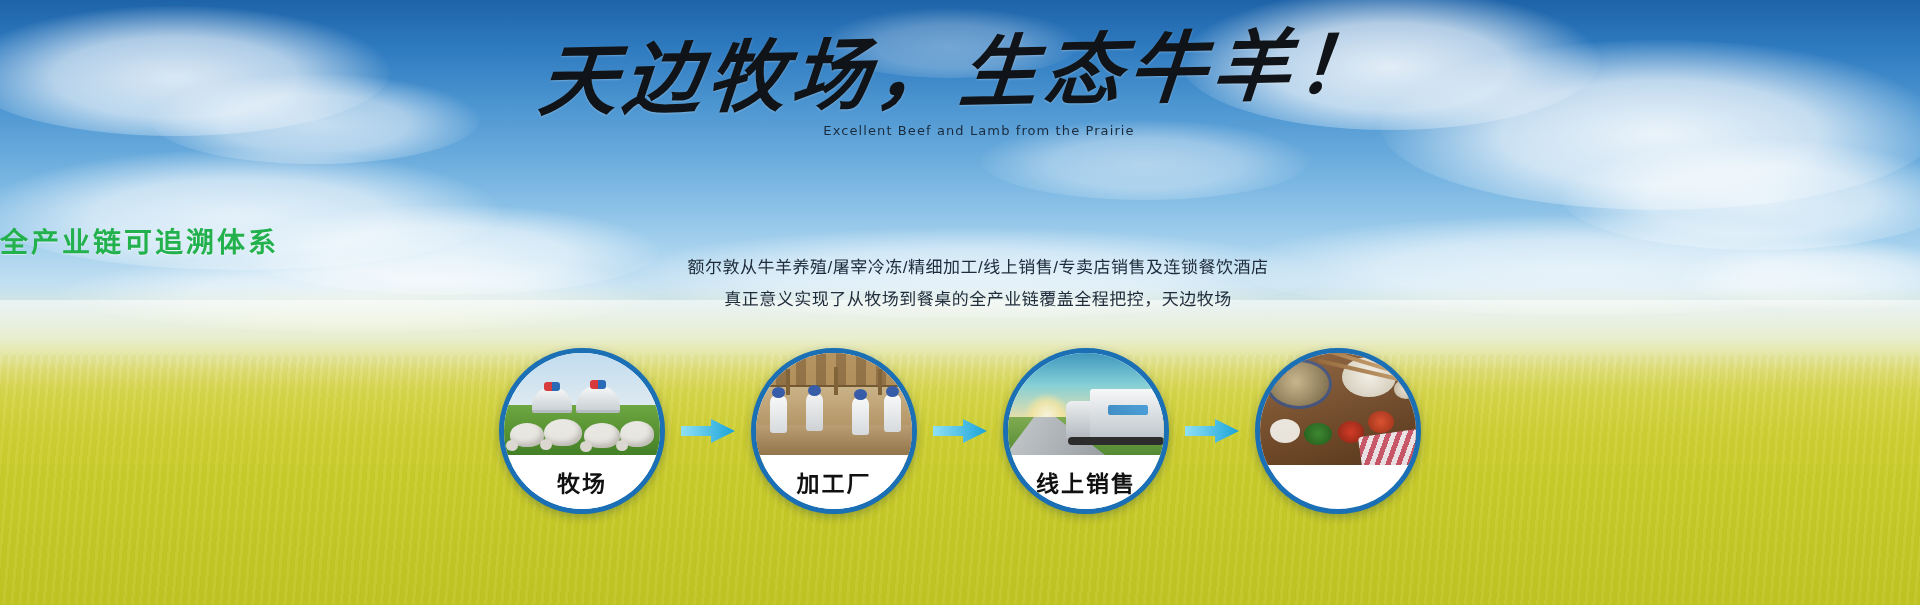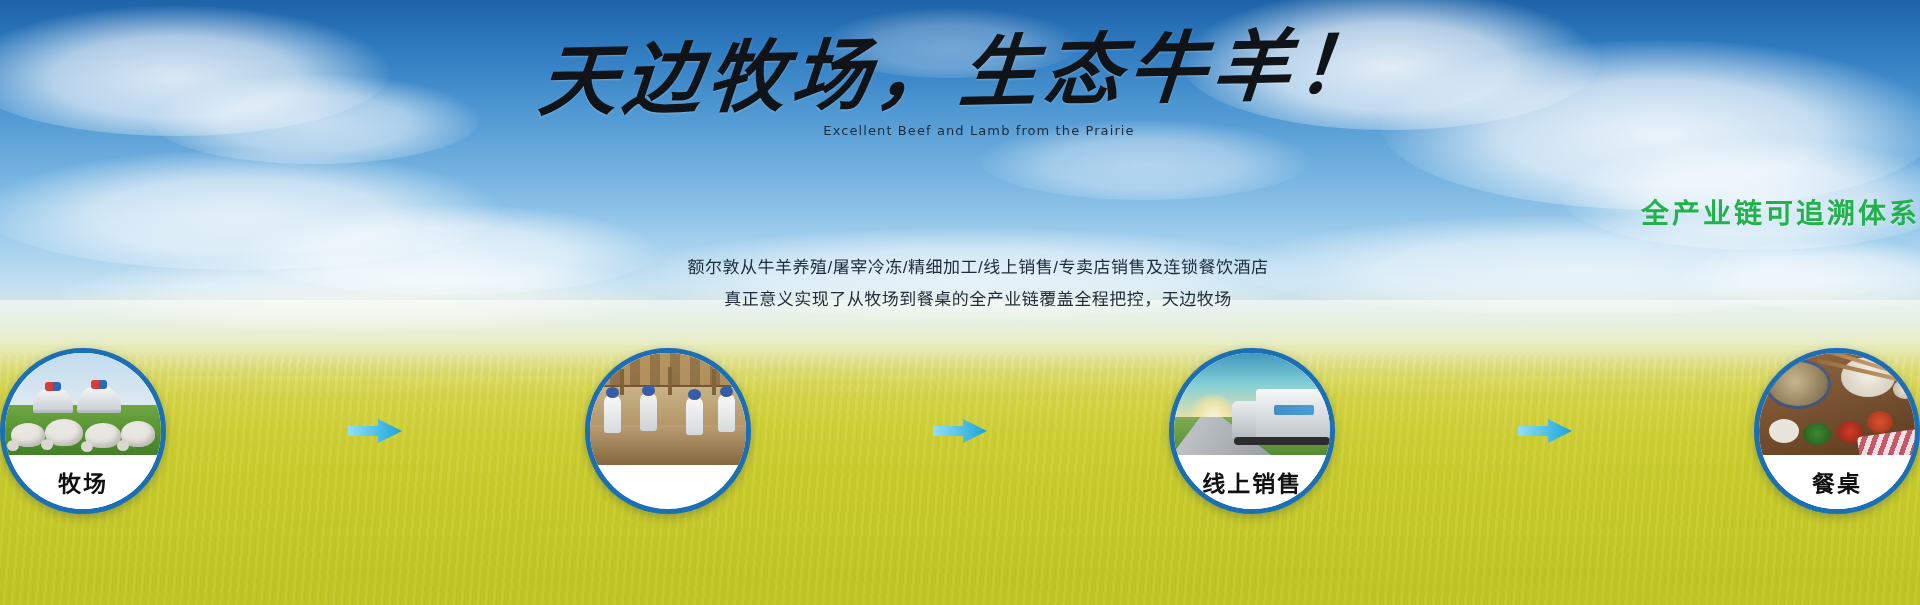--- a/index.html
+++ b/index.html
@@ -94,22 +94,22 @@
     text-align:center;
     color:#1a2b3d;
     font-family:"DejaVu Sans","Liberation Sans",sans-serif;
     letter-spacing:1.1px;
   }
   .en1 { font-size:13px; line-height:16px; padding-left:130px; }
   .en2 { font-size:13px; line-height:17px; padding-left:38px; }
 
   
   .green-heading {
-    position:absolute; left:0; right:0; top:191px;
-    text-align:right;
+    position:absolute; left:0; right:0; top:220px;
+    text-align:left;
     font-size:28px;
     font-weight:700;
     color:#22b14c;
     letter-spacing:3px;
     text-shadow:0 1px 1px rgba(255,255,255,.5);
   }
 
   
   .desc {
     position:absolute; left:0; right:0; top:252px;
@@ -117,21 +117,21 @@
     color:#1d2b3a;
   }
   .desc-line { font-size:17px; line-height:32px; letter-spacing:.5px;margin-left:36px; }
 
   
   .flow {
     position:absolute;
     left:0; right:0; top:348px;
     display:flex;
     align-items:center;
-    justify-content:space-between;
+    justify-content:center;
     gap:0;
   }
   .node {
     position:relative;
     width:166px; height:166px;
     border-radius:50%;
     background:#ffffff;
     border:5px solid #1a6fb5;
     overflow:hidden;
     box-shadow:0 3px 10px rgba(0,40,80,.28);
@@ -331,20 +331,21 @@
           <div class="f-beam b2"></div>
           <div class="f-beam b3"></div>
           <div class="f-floor"></div>
           <div class="worker w1"></div>
           <div class="worker w2"></div>
           <div class="worker w3"></div>
           <div class="worker w4"></div>
           <div class="photo-shade"></div>
         </div>
       </div>
+      <div class="node-label">加工厂</div>
     </div>
 
     <div class="arrow">
       <svg width="54" height="28" viewBox="0 0 54 28" aria-hidden="true">
         <defs>
           <linearGradient id="ag2" x1="0" y1="0" x2="1" y2="0">
             <stop offset="0%" stop-color="#8fe0f5"></stop>
             <stop offset="100%" stop-color="#1aa3d8"></stop>
           </linearGradient>
         </defs>
@@ -392,17 +393,16 @@
           <div class="d-plate d4"></div>
           <div class="d-plate d5"></div>
           <div class="d-plate d6"></div>
           <div class="d-plate d7"></div>
           <div class="d-meat"></div>
           <div class="d-chop"></div>
           <div class="d-chop2"></div>
           <div class="photo-shade"></div>
         </div>
       </div>
-      <div class="node-label">餐桌</div>
     </div>
 
   </div>
 </div>
 
 </body></html>

